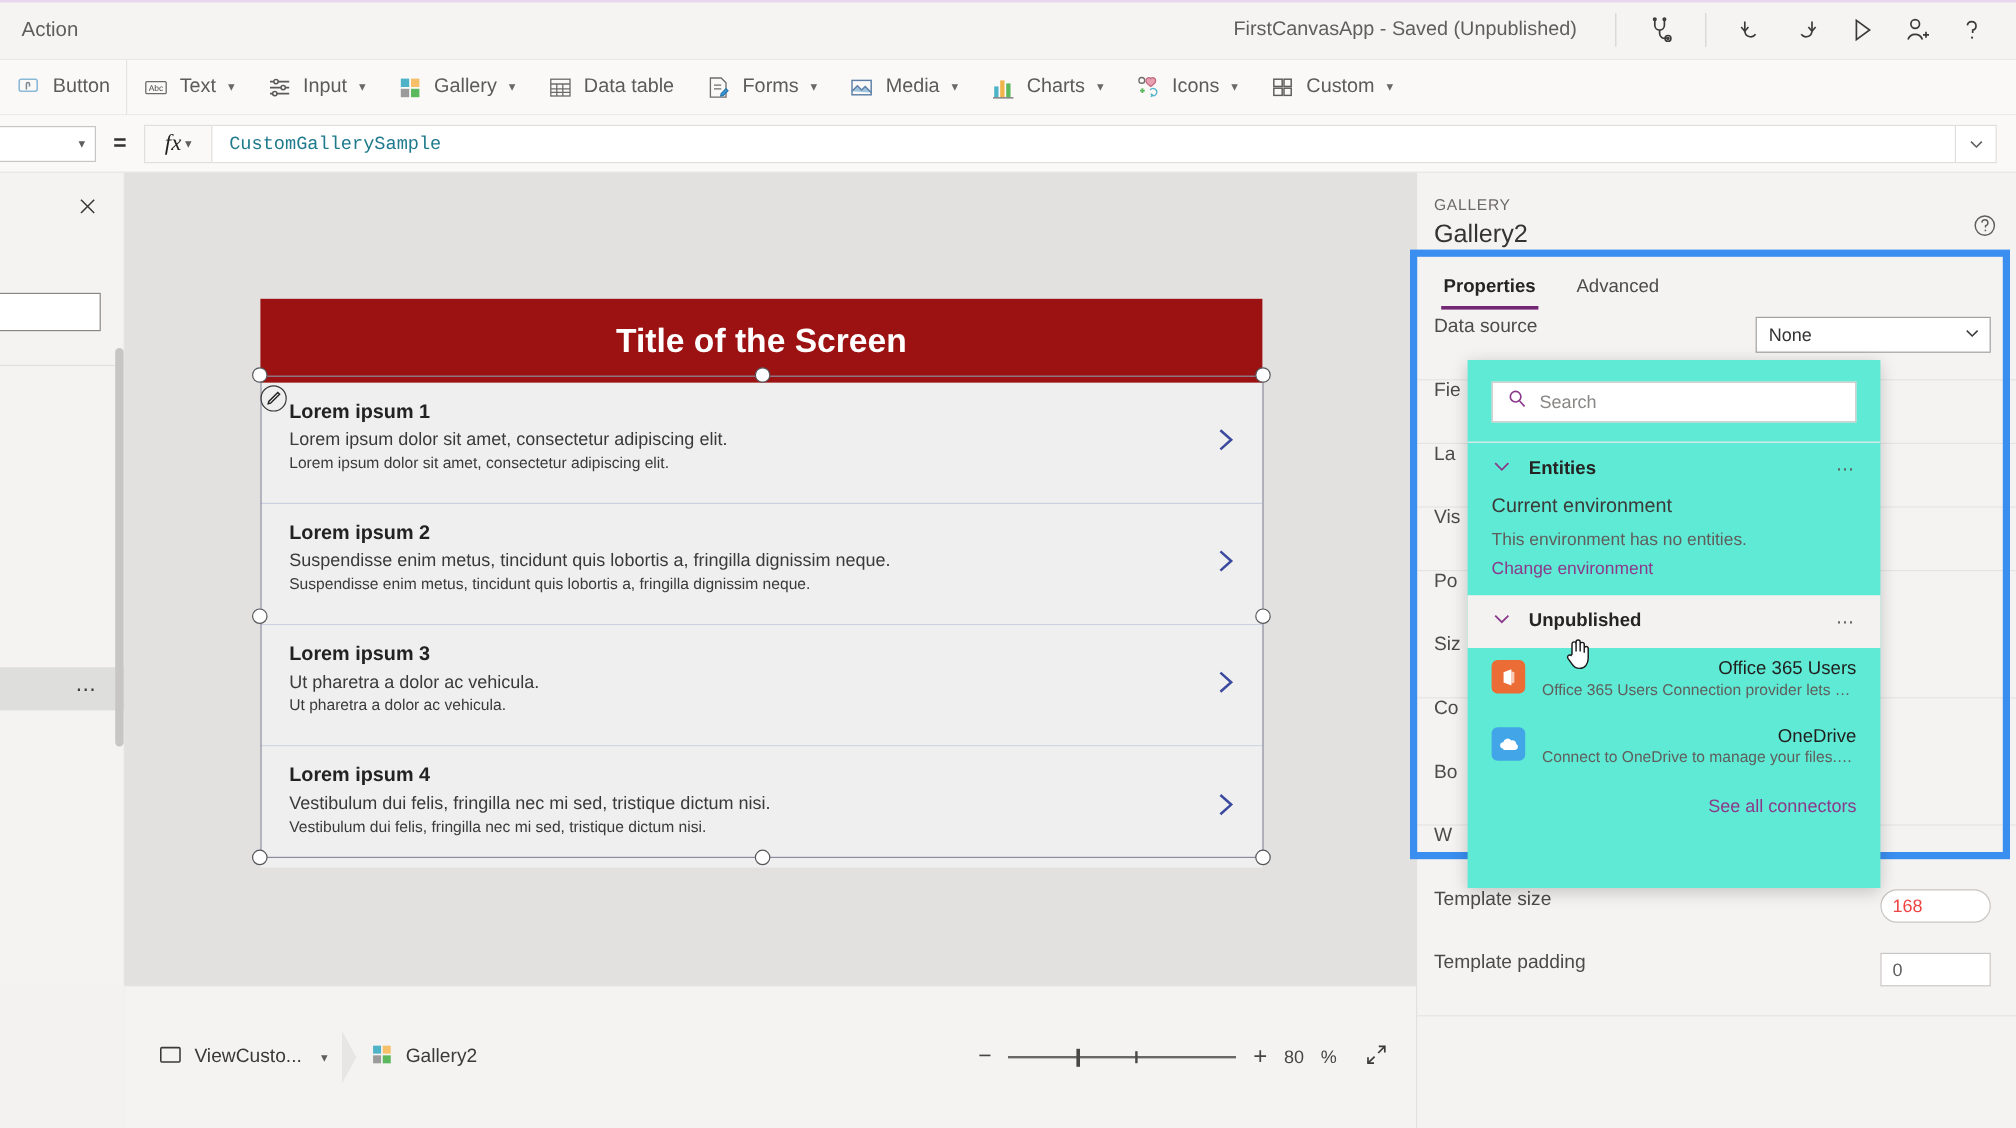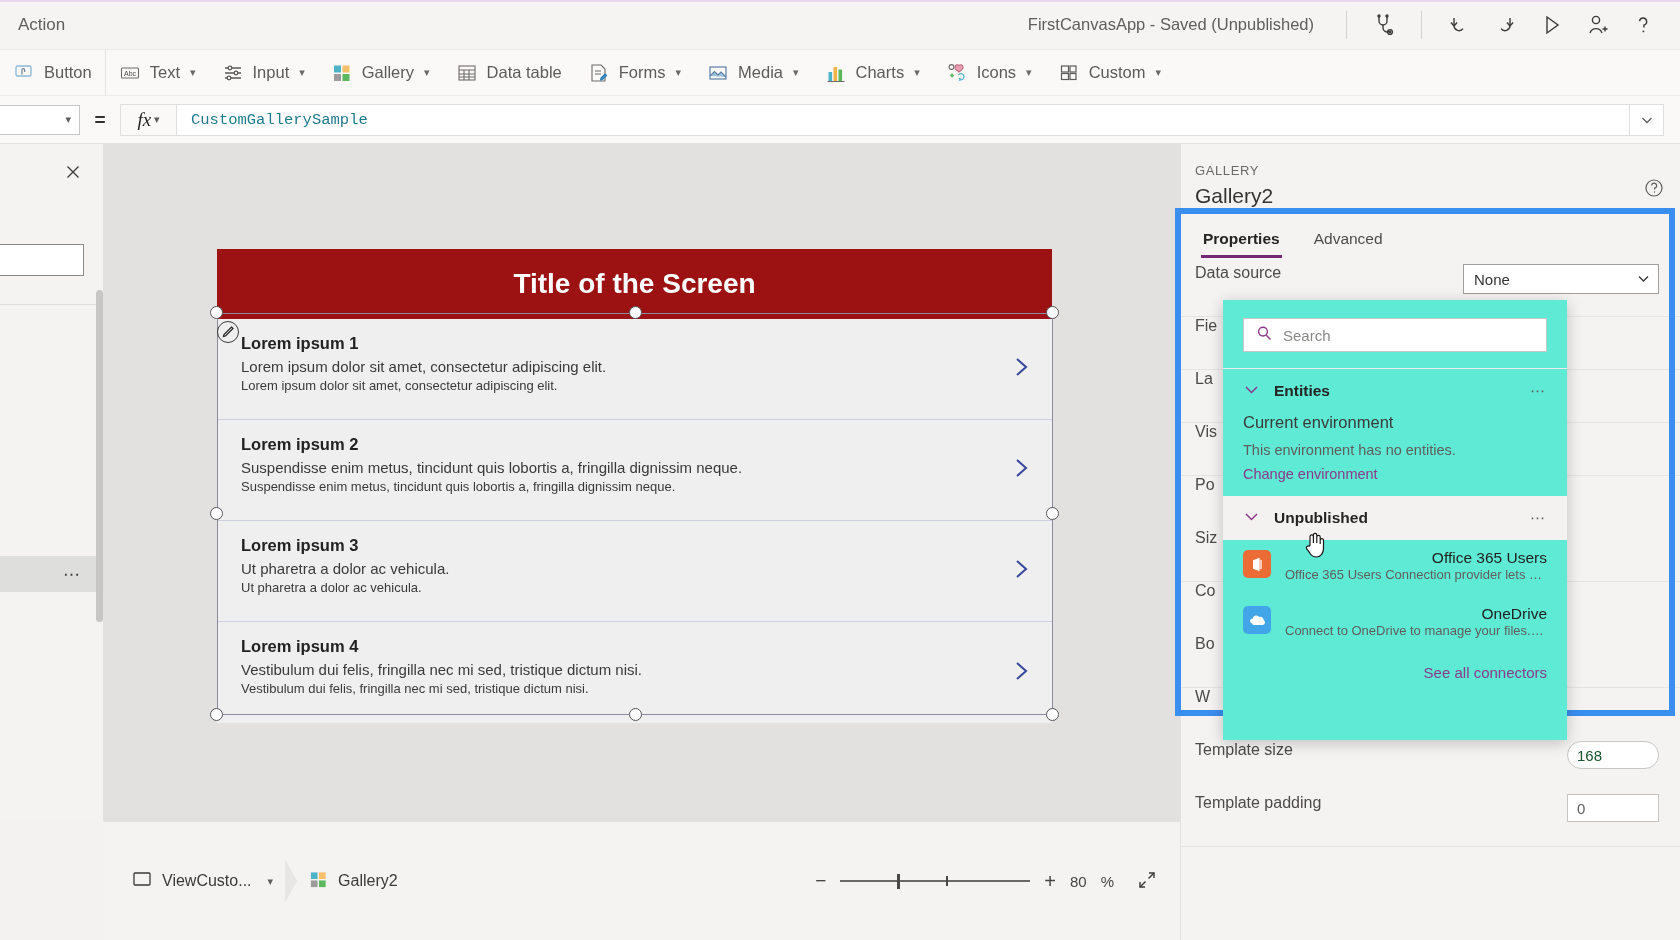--- a/index.html
+++ b/index.html
@@ -220,21 +220,21 @@
   .rp-select {
     width: 196px; height: 30px; background:#fff; border:1px solid #a19f9d;
     display:flex; align-items:center; padding: 0 8px 0 10px;
     font-size: 15px; color:#333; cursor:pointer;
   }
   .rp-select .chev2 { margin-left:auto; color:#3b3a39; }
   .rp-num {
     width: 92px; height: 28px; background:#fff; border:1px solid #c8c6c4;
     display:flex; align-items:center; padding-left: 9px; font-size:15px; color:#605e5c;
   }
-  .rp-num.dim { color:#14532d;border-radius:14px; }
+  .rp-num.dim { color:#ef4444;border-radius:14px; }
   .toggle-wrap { display:flex; align-items:center; gap: 12px; }
   .toggle-label { font-size: 15px; color:#444; }
   .toggle {
     width: 48px; height: 24px; border-radius: 12px; background:#742774;
     position: relative; cursor:pointer;
   }
   .toggle .knob {
     position:absolute; right: 3px; top: 3px; width: 18px; height: 18px;
     border-radius:50%; background:#fff;
   }

